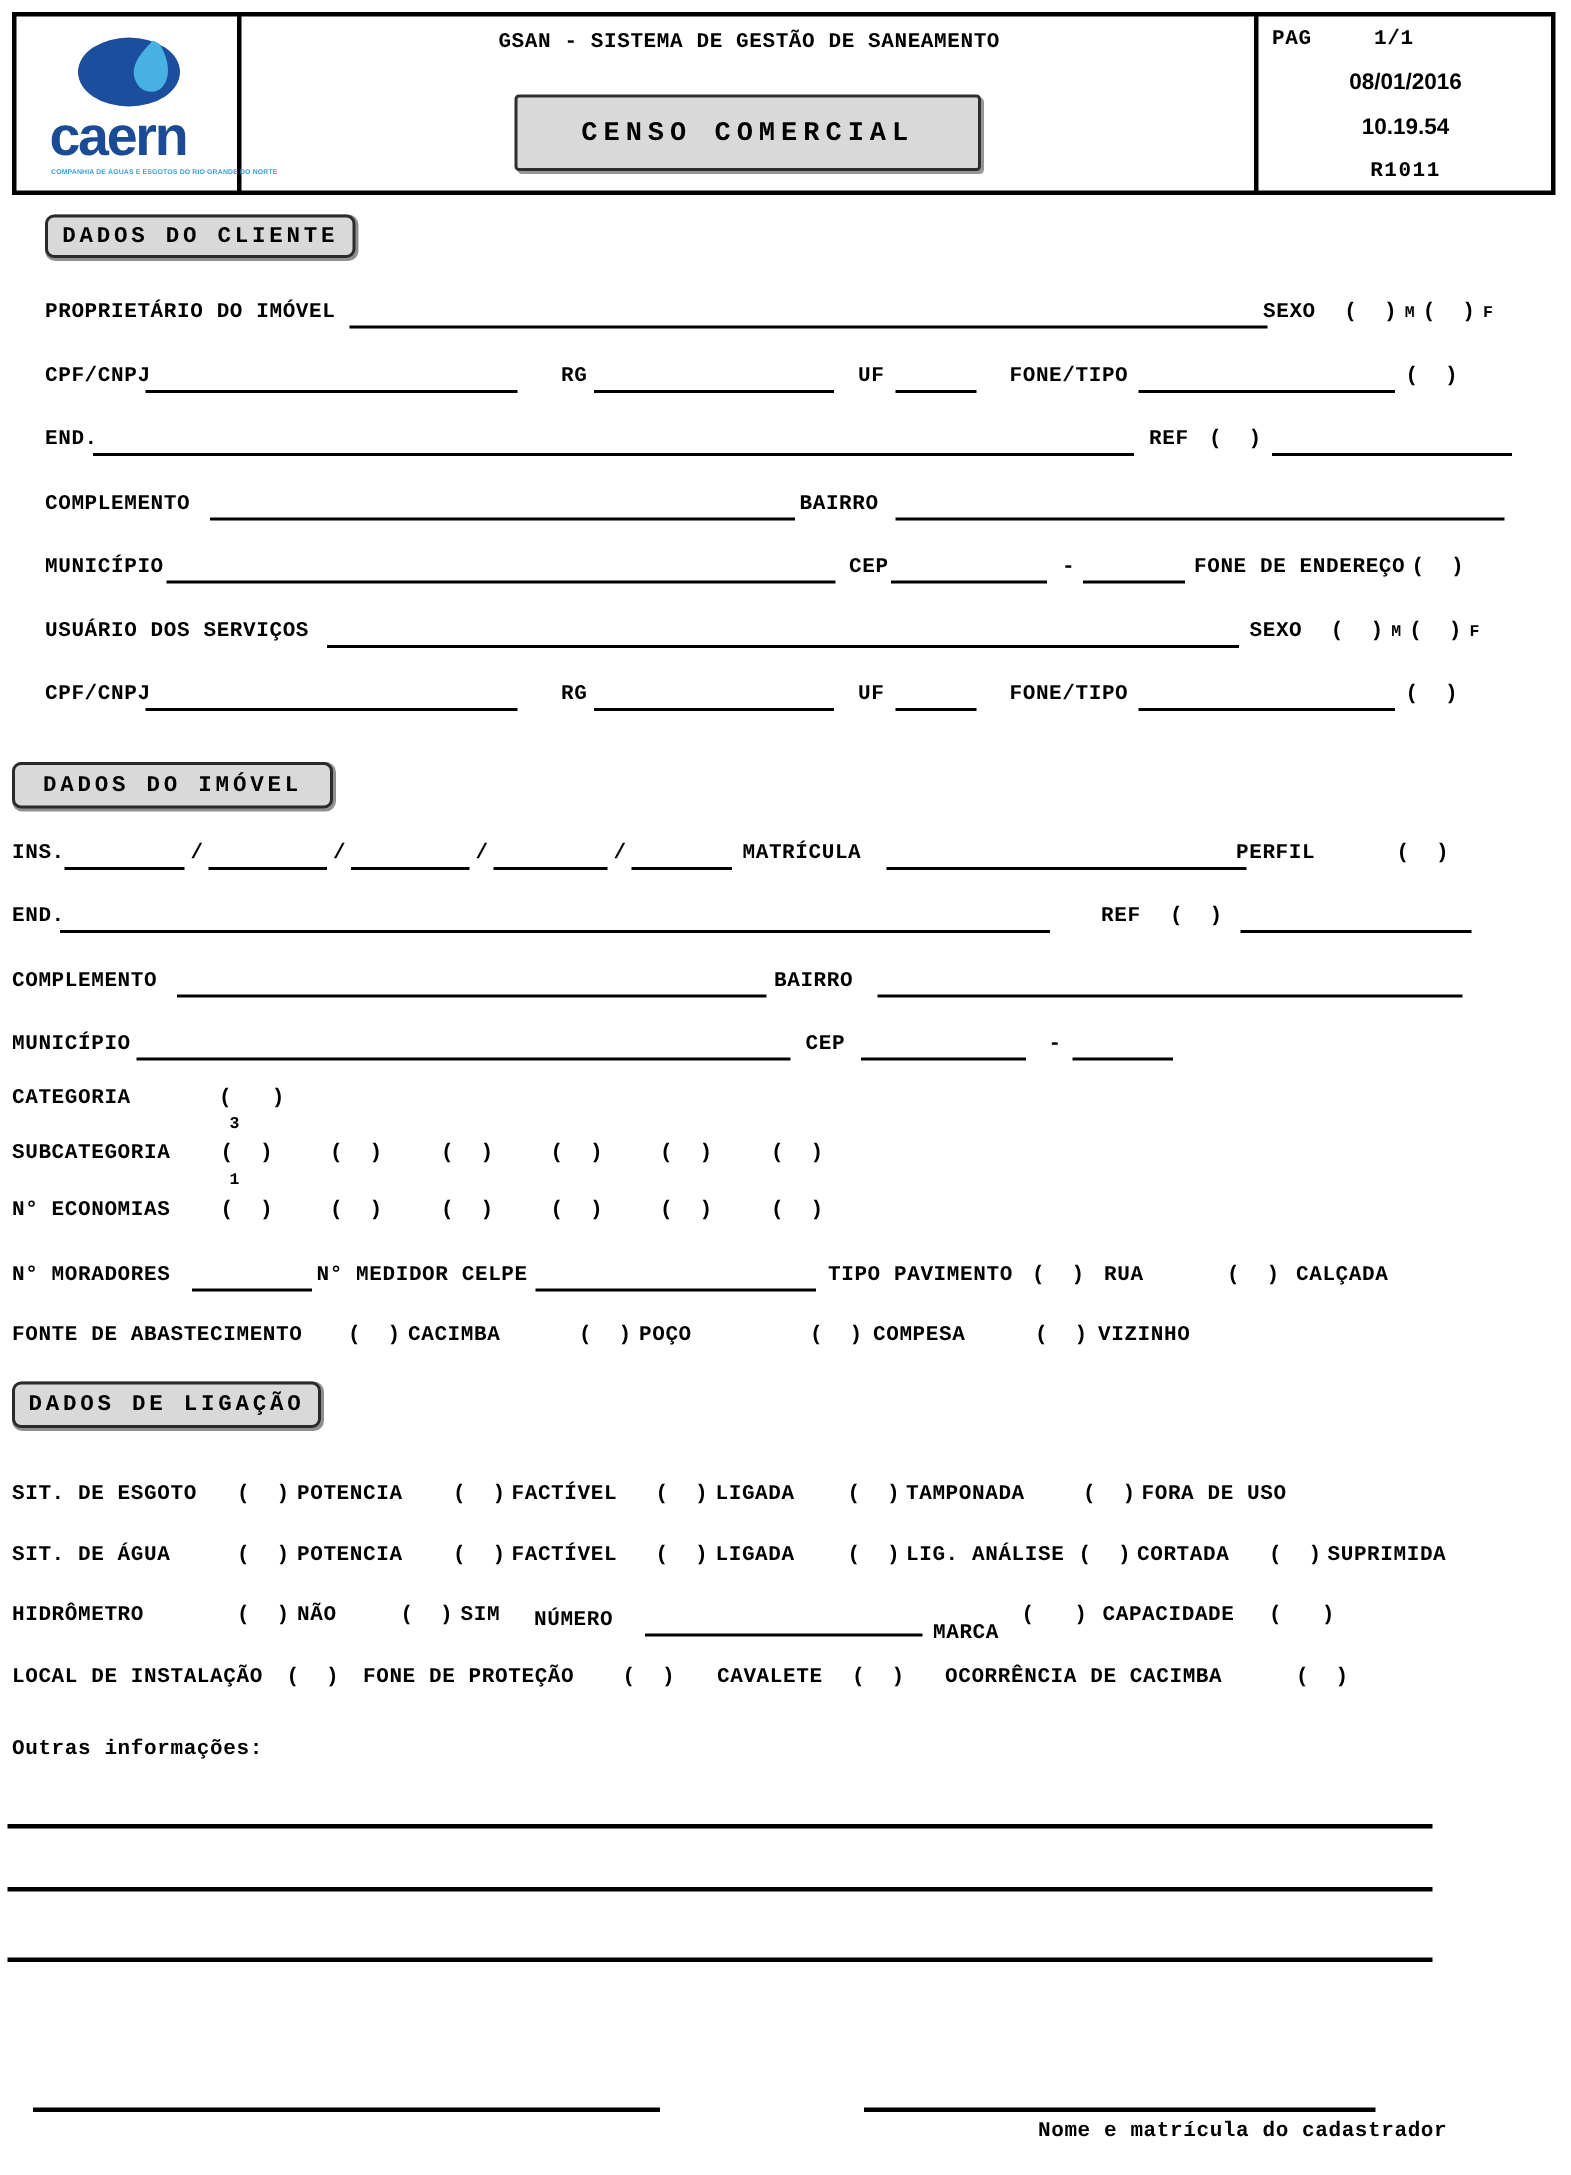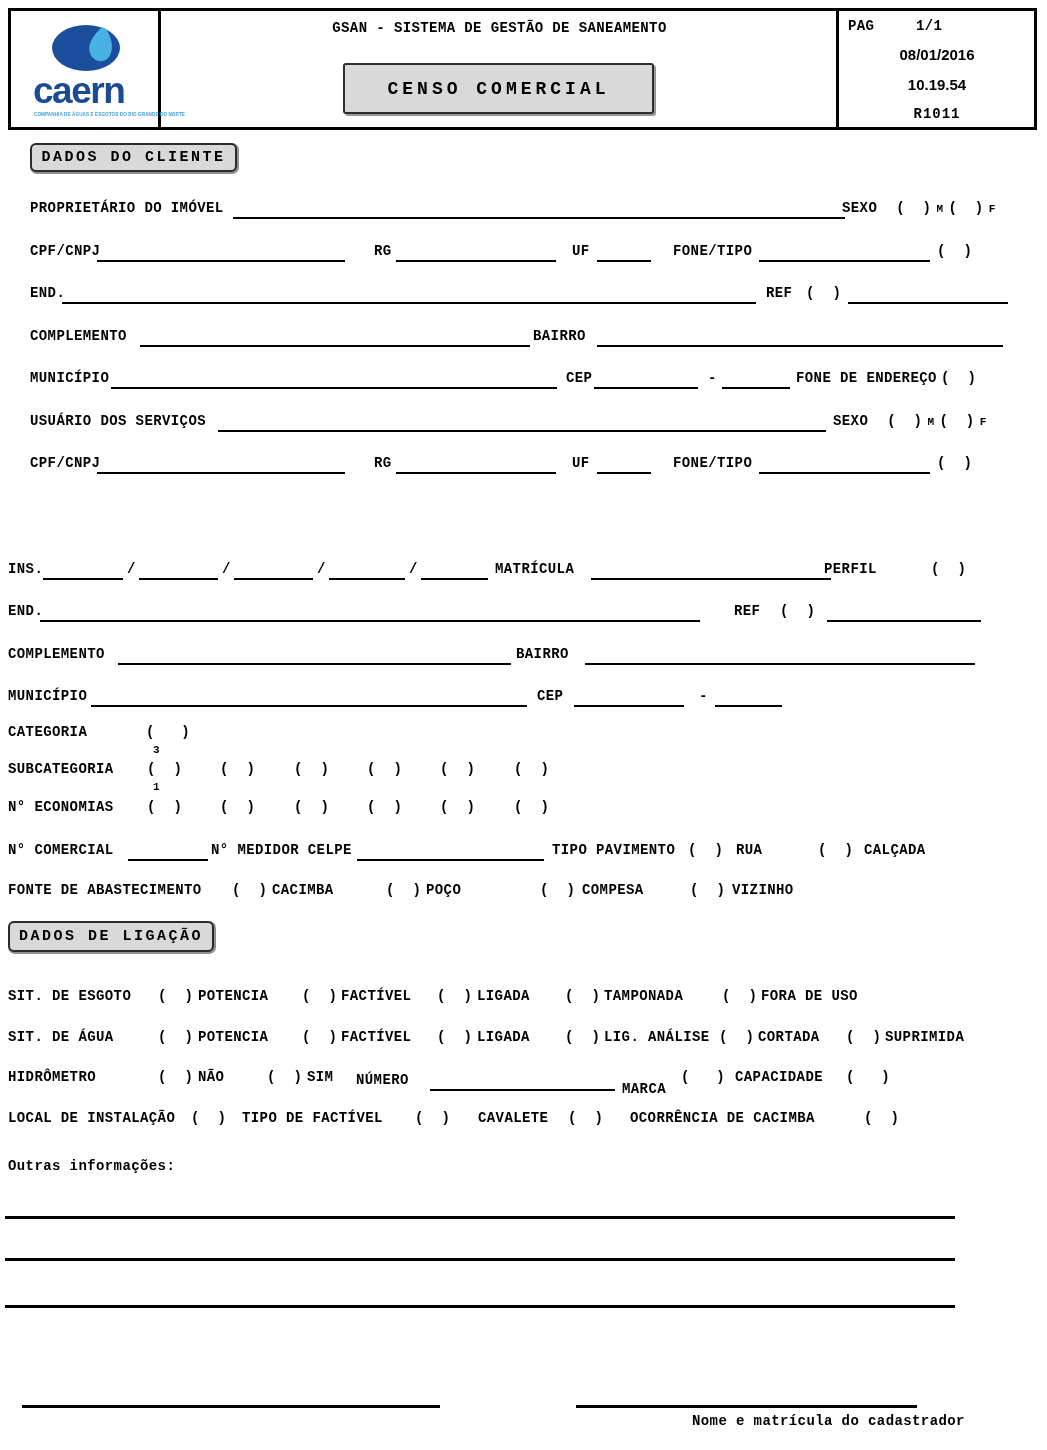--- a/index.html
+++ b/index.html
@@ -100,20 +100,21 @@
   <span class="t" style="left:30px;top:455px;">CPF/CNPJ</span>
   <div class="ln" style="left:97px;top:472px;width:248px;"></div>
   <span class="t" style="left:374px;top:455px;">RG</span>
   <div class="ln" style="left:396px;top:472px;width:160px;"></div>
   <span class="t" style="left:572px;top:455px;">UF</span>
   <div class="ln" style="left:597px;top:472px;width:54px;"></div>
   <span class="t" style="left:673px;top:455px;">FONE/TIPO</span>
   <div class="ln" style="left:759px;top:472px;width:171px;"></div>
   <span class="t" style="left:937px;top:455px;">(  )</span>
 
+  <div class="secbox" style="left:8px;top:508px;width:210px;height:27px;"><span>DADOS DO IMÓVEL</span></div>
 
   <span class="t" style="left:8px;top:561px;">INS.</span>
   <div class="ln" style="left:43px;top:578px;width:80px;"></div>
   <span class="t" style="left:127px;top:561px;">/</span>
   <div class="ln" style="left:139px;top:578px;width:79px;"></div>
   <span class="t" style="left:222px;top:561px;">/</span>
   <div class="ln" style="left:234px;top:578px;width:79px;"></div>
   <span class="t" style="left:317px;top:561px;">/</span>
   <div class="ln" style="left:329px;top:578px;width:76px;"></div>
   <span class="t" style="left:409px;top:561px;">/</span>
@@ -157,21 +158,21 @@
   <span class="sup" style="left:153px;top:781px;">1</span>
 
   <span class="t" style="left:8px;top:799px;">N° ECONOMIAS</span>
   <span class="t" style="left:147px;top:799px;">(  )</span>
   <span class="t" style="left:220px;top:799px;">(  )</span>
   <span class="t" style="left:294px;top:799px;">(  )</span>
   <span class="t" style="left:367px;top:799px;">(  )</span>
   <span class="t" style="left:440px;top:799px;">(  )</span>
   <span class="t" style="left:514px;top:799px;">(  )</span>
 
-  <span class="t" style="left:8px;top:842px;">N° COMERCIAL</span>
+  <span class="t" style="left:8px;top:842px;">N° MORADORES</span>
   <div class="ln" style="left:128px;top:859px;width:80px;"></div>
   <span class="t" style="left:211px;top:842px;">N° MEDIDOR CELPE</span>
   <div class="ln" style="left:357px;top:859px;width:187px;"></div>
   <span class="t" style="left:552px;top:842px;">TIPO PAVIMENTO</span>
   <span class="t" style="left:688px;top:842px;">(  )</span>
   <span class="t" style="left:736px;top:842px;">RUA</span>
   <span class="t" style="left:818px;top:842px;">(  )</span>
   <span class="t" style="left:864px;top:842px;">CALÇADA</span>
 
   <span class="t" style="left:8px;top:882px;">FONTE DE ABASTECIMENTO</span>
@@ -219,21 +220,21 @@
   <span class="t" style="left:307px;top:1069px;">SIM</span>
   <span class="t" style="left:356px;top:1072px;">NÚMERO</span>
   <div class="ln" style="left:430px;top:1089px;width:185px;"></div>
   <span class="t" style="left:622px;top:1069px;margin-top:12px;">MARCA</span>
   <span class="t" style="left:681px;top:1069px;">(   )</span>
   <span class="t" style="left:735px;top:1069px;">CAPACIDADE</span>
   <span class="t" style="left:846px;top:1069px;">(   )</span>
 
   <span class="t" style="left:8px;top:1110px;">LOCAL DE INSTALAÇÃO</span>
   <span class="t" style="left:191px;top:1110px;">(  )</span>
-  <span class="t" style="left:242px;top:1110px;">TIPO DE FACTÍVEL</span>
+  <span class="t" style="left:242px;top:1110px;">FONE DE PROTEÇÃO</span>
   <span class="t" style="left:415px;top:1110px;">(  )</span>
   <span class="t" style="left:478px;top:1110px;">CAVALETE</span>
   <span class="t" style="left:568px;top:1110px;">(  )</span>
   <span class="t" style="left:630px;top:1110px;">OCORRÊNCIA DE CACIMBA</span>
   <span class="t" style="left:864px;top:1110px;">(  )</span>
 
   <span class="t" style="left:8px;top:1158px;">Outras informações:</span>
   <div class="ln3" style="left:5px;top:1216px;width:950px;"></div>
   <div class="ln3" style="left:5px;top:1258px;width:950px;"></div>
   <div class="ln3" style="left:5px;top:1305px;width:950px;"></div>

